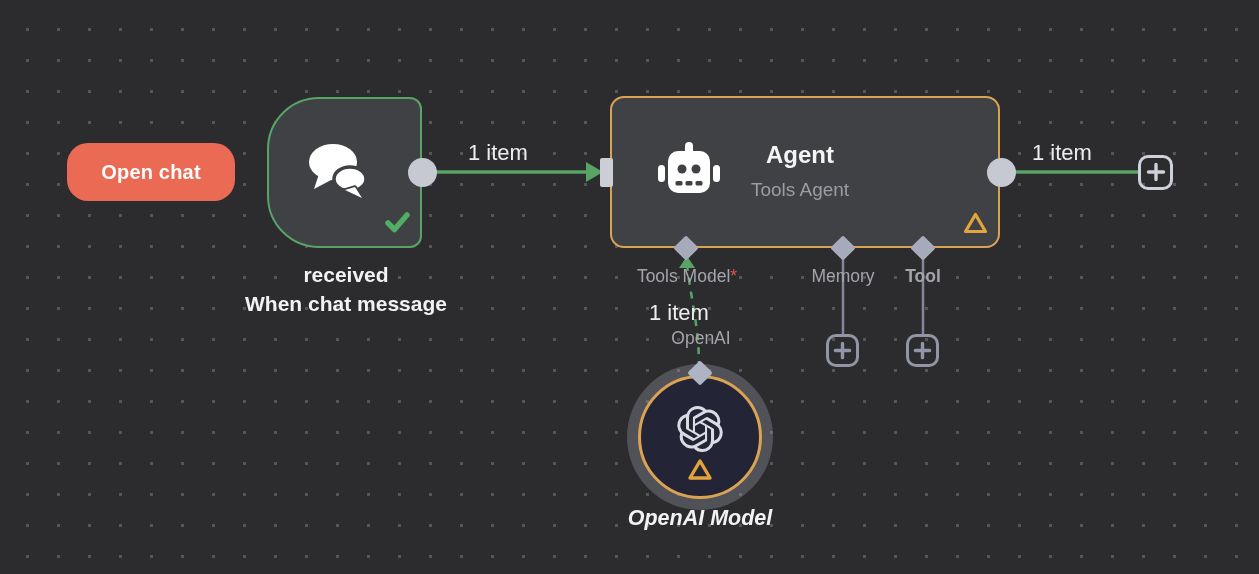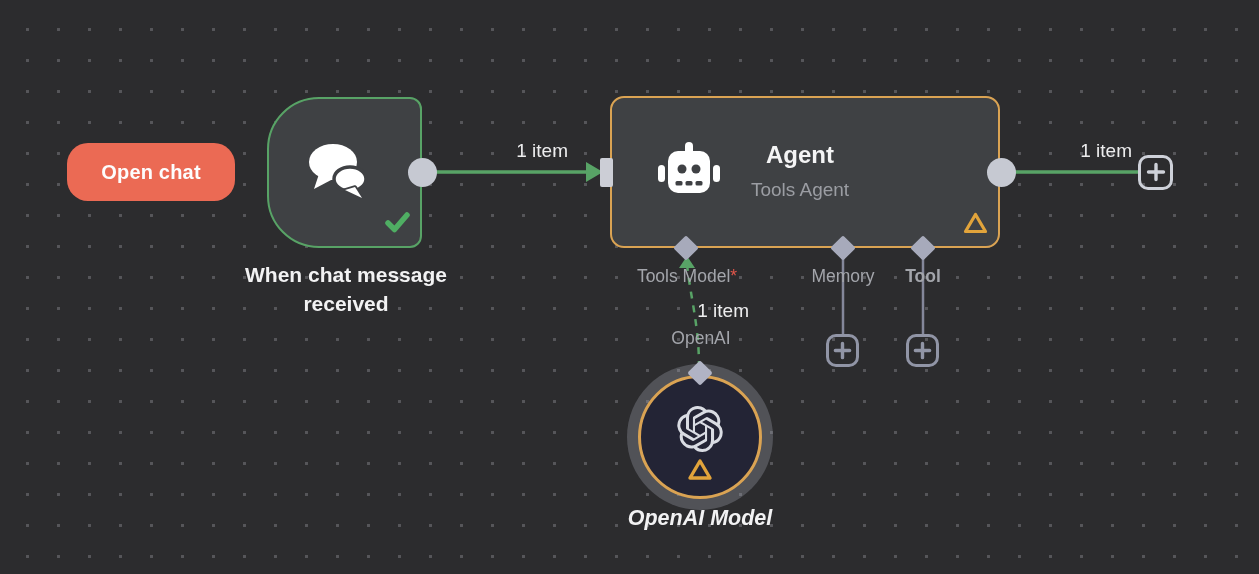--- a/index.html
+++ b/index.html
@@ -48,21 +48,21 @@
   
   #agent-node{
     left:610px;top:96px;width:390px;height:152px;z-index:2;
     border:2.5px solid #daa353;border-radius:14px;
   }
   #agent-icon{left:656px;top:142px;z-index:3;}
   #agent-title{left:700px;top:141px;width:200px;text-align:center;color:#f4f4f5;font-size:24px;font-weight:600;z-index:3;}
   #agent-subtitle{left:700px;top:179px;width:200px;text-align:center;color:#9b9da3;font-size:19px;z-index:3;}
   #agent-warning{left:962px;top:211px;z-index:3;}
   
-  .items-label{color:#ededee;font-size:19px;text-align:right;width:100px;z-index:3;}
+  .items-label{color:#ededee;font-size:22px;text-align:left;width:100px;z-index:3;}
   .port-label{color:#a3a5ab;font-size:17.5px;text-align:center;z-index:3;}
   .required-marker{color:#e0564a;}
   
   .plus-btn{
     border-radius:10px;background:transparent;display:flex;align-items:center;
     justify-content:center;z-index:3;cursor:pointer;padding:0;
   }
   .plus-bright{width:35px;height:35px;border:3px solid #ced1d9;}
   .plus-dim{width:33px;height:33px;border:3px solid #9195a6;}
   
@@ -106,22 +106,22 @@
       <path d="M50,46 L57,57 L40,49 Z" fill="#ffffff" stroke="#3f4144" stroke-width="3.5" stroke-linejoin="round"></path>
       <path d="M50,46 L57,57 L40,49 Z" fill="#ffffff"></path>
     </svg>
   </div>
   <div id="trigger-check" class="abs">
     <svg width="25" height="21" viewBox="0 0 25 21">
       <polyline points="3,11 9.5,17.5 22,3" stroke="#4fae63" stroke-width="5.5" fill="none" stroke-linecap="round" stroke-linejoin="round"></polyline>
     </svg>
   </div>
   <div id="trigger-label" class="abs">
+    <div>received</div>
     <div>When chat message</div>
-    <div>received</div>
   </div>
 
   <div class="abs endpoint-circle" style="left:408px;top:157.5px;"></div>
 
   <div class="abs items-label" style="left:468px;top:140px;">1 item</div>
 
   <div id="agent-node" class="abs node-bg"></div>
   <div id="agent-icon" class="abs">
     <svg width="66" height="60" viewBox="0 0 66 60">
       <rect x="29" y="0" width="8" height="13" rx="4" fill="#ffffff"></rect>

